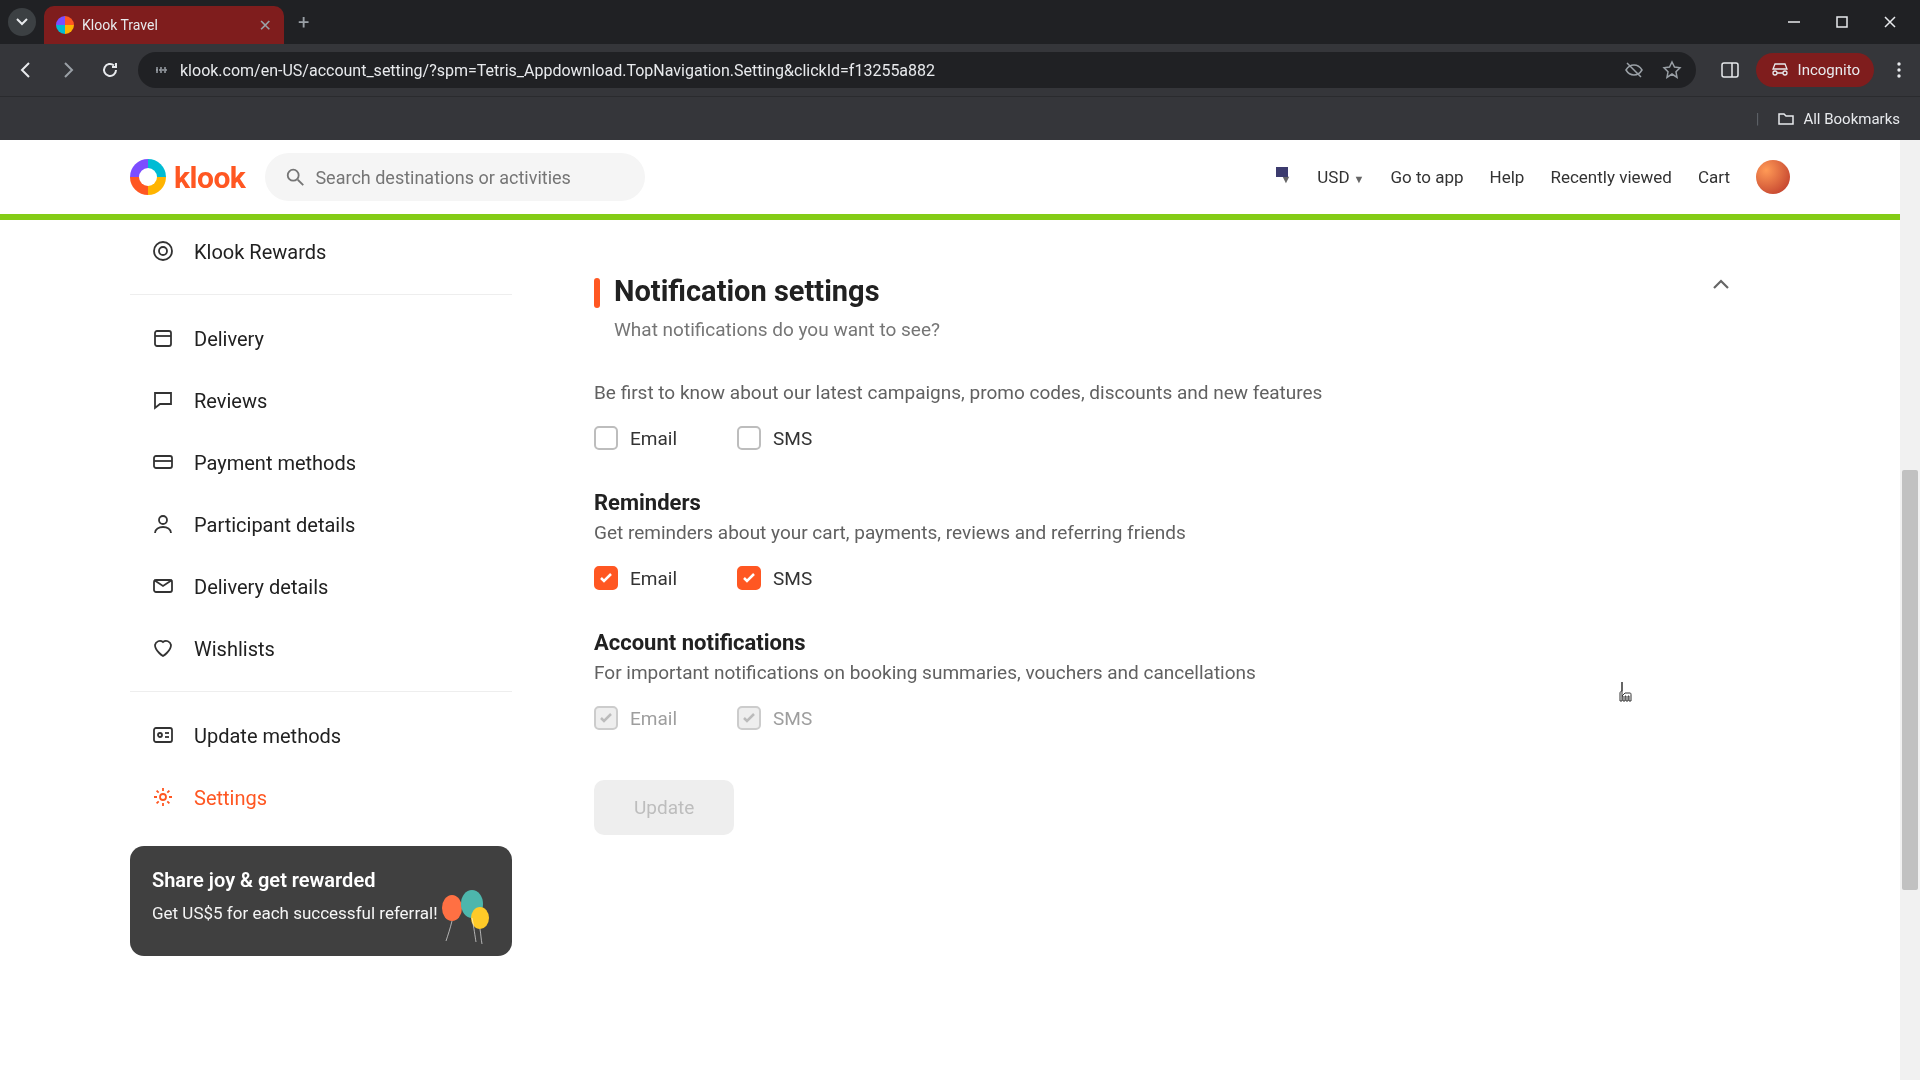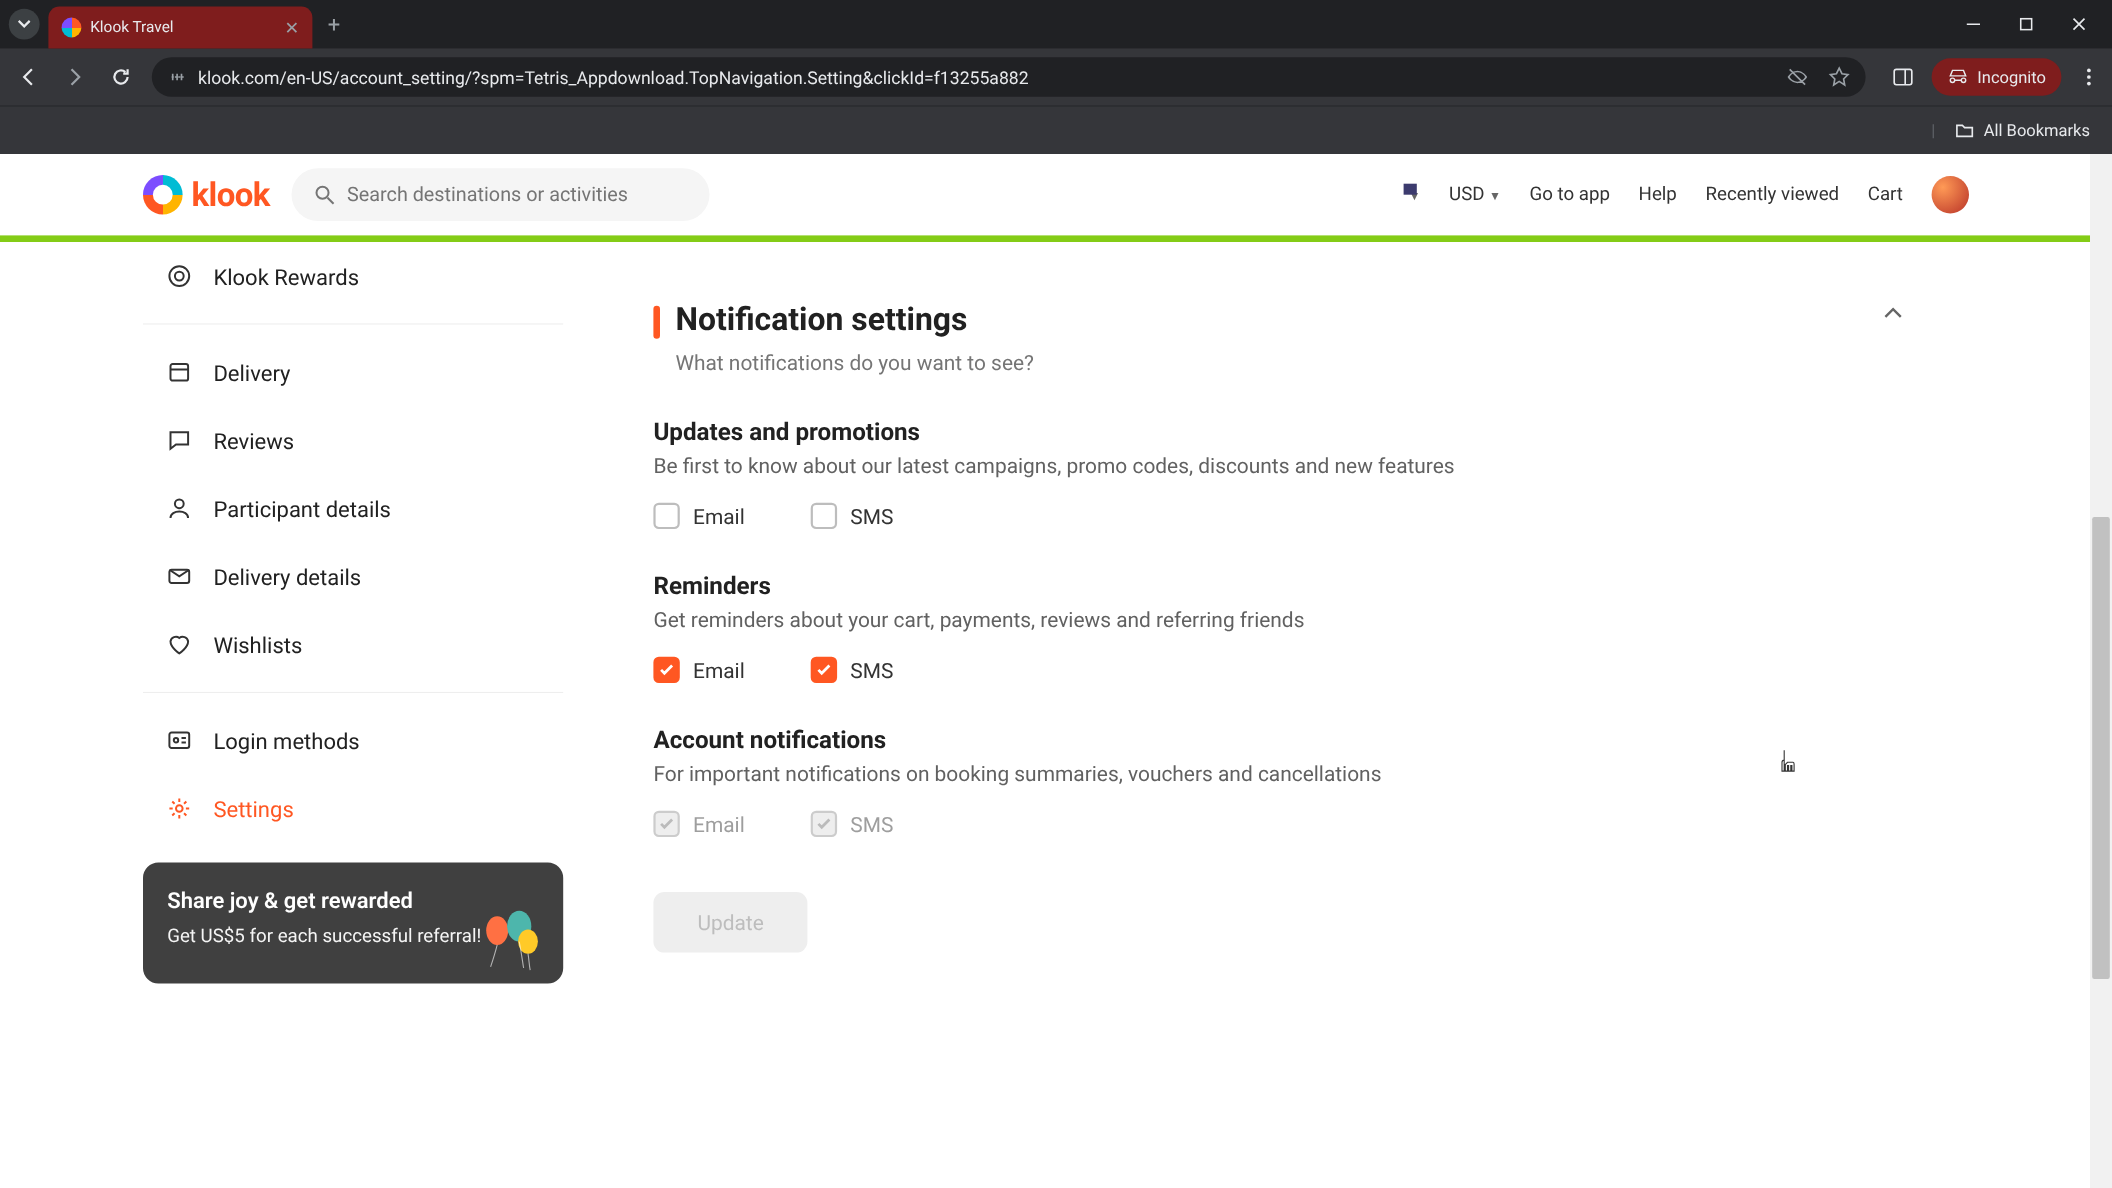--- a/index.html
+++ b/index.html
@@ -234,20 +234,29 @@
         <span class="icn">
             <svg width="24" height="24" viewBox="0 0 24 24">
               <path d="M4 5h16v11H9l-5 4z" stroke="#333" stroke-width="1.8" fill="none"></path>
             </svg>
           </span>
         <span>Reviews</span>
       </div>
       <div class="side-item">
         <span class="icn">
             <svg width="24" height="24" viewBox="0 0 24 24">
+              <rect x="3" y="6" width="18" height="12" rx="2" stroke="#333" stroke-width="1.8" fill="none"></rect>
+              <line x1="3" y1="11" x2="21" y2="11" stroke="#333" stroke-width="1.8"></line>
+            </svg>
+          </span>
+        <span>Payment methods</span>
+      </div>
+      <div class="side-item">
+        <span class="icn">
+            <svg width="24" height="24" viewBox="0 0 24 24">
               <circle cx="12" cy="8" r="4" stroke="#333" stroke-width="1.8" fill="none"></circle>
               <path d="M4 21c0-4 4-6 8-6s8 2 8 6" stroke="#333" stroke-width="1.8" fill="none"></path>
             </svg>
           </span>
         <span>Participant details</span>
       </div>
       <div class="side-item">
         <span class="icn">
             <svg width="24" height="24" viewBox="0 0 24 24">
               <rect x="3" y="6" width="18" height="12" rx="2" stroke="#333" stroke-width="1.8" fill="none"></rect>
@@ -267,21 +276,21 @@
       <div class="side-divider"></div>
       <div class="side-item">
         <span class="icn">
             <svg width="24" height="24" viewBox="0 0 24 24">
               <rect x="3" y="5" width="18" height="14" rx="2" stroke="#333" stroke-width="1.8" fill="none"></rect>
               <circle cx="9" cy="12" r="2" stroke="#333" stroke-width="1.8" fill="none"></circle>
               <line x1="14" y1="10" x2="18" y2="10" stroke="#333" stroke-width="1.8"></line>
               <line x1="14" y1="14" x2="18" y2="14" stroke="#333" stroke-width="1.8"></line>
             </svg>
           </span>
-        <span>Login methods</span>
+        <span>Update methods</span>
       </div>
       <div class="side-item active">
         <span class="icn">
             <svg width="24" height="24" viewBox="0 0 24 24">
               <circle cx="12" cy="12" r="3" stroke="#ff5722" stroke-width="1.8" fill="none"></circle>
               <path d="M12 3v3M12 18v3M3 12h3M18 12h3M5.6 5.6l2.1 2.1M16.3 16.3l2.1 2.1M5.6 18.4l2.1-2.1M16.3 7.7l2.1-2.1" stroke="#ff5722" stroke-width="1.8"></path>
             </svg>
           </span>
         <span>Settings</span>
       </div>
@@ -307,21 +316,20 @@
         </div>
         <span class="collapse-chevron">
           <svg width="22" height="22" viewBox="0 0 22 22">
               <path d="M4 14l7-7 7 7" stroke="#666" stroke-width="2.2" fill="none"></path>
             </svg>
         </span>
       </div>
 
       
       <div class="group">
-        <div class="group-title">Updates and promotions</div>
         <div class="group-desc">Be first to know about our latest campaigns, promo codes, discounts and new features</div>
         <div class="check-row">
           <label class="check-item">
             <span class="chk"></span>
             <span>Email</span>
           </label>
           <label class="check-item">
             <span class="chk"></span>
             <span>SMS</span>
           </label>

